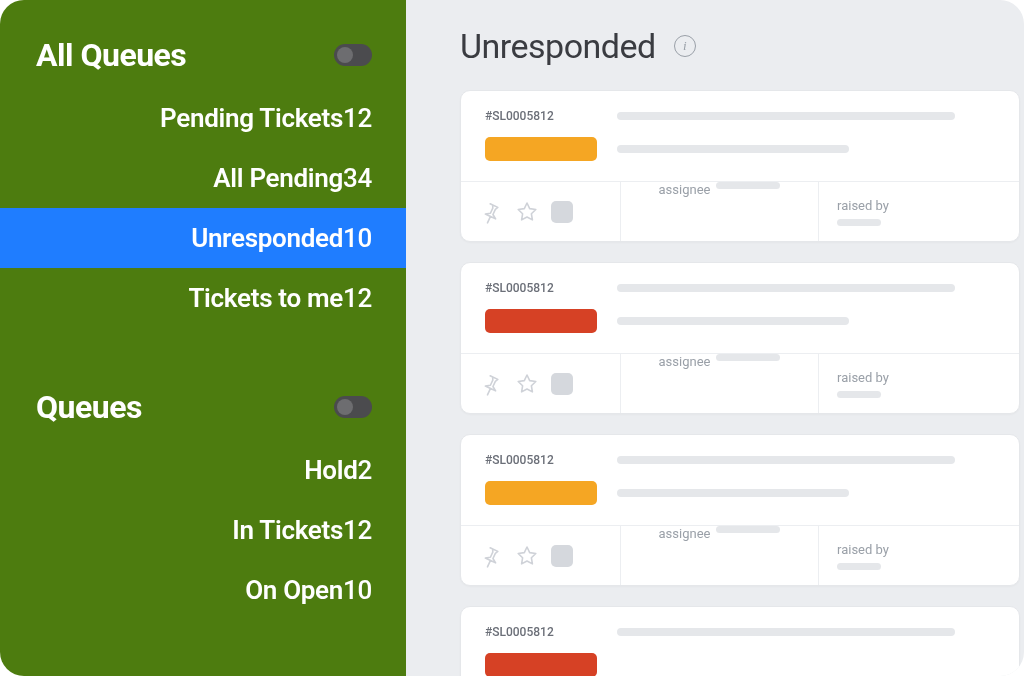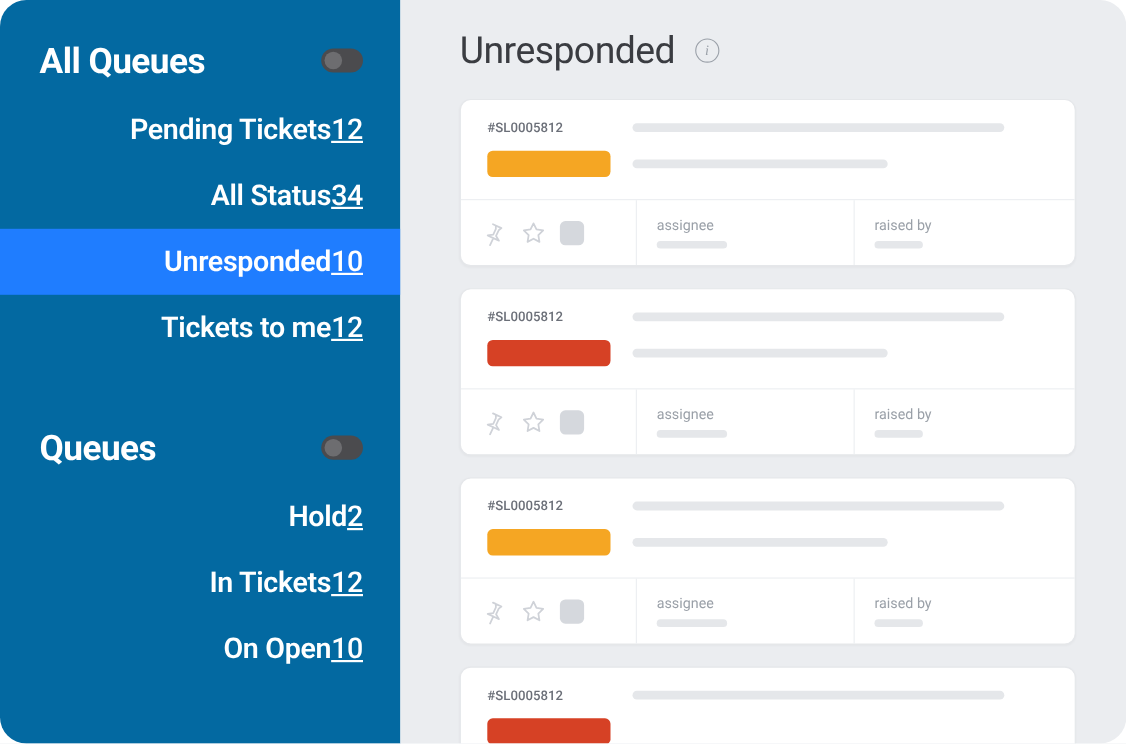--- a/index.html
+++ b/index.html
@@ -12,22 +12,22 @@
   }
   .app {
     display: flex;
     width: 1024px;
     height: 676px;
     border-radius: 24px;
     overflow: hidden;
   }
   
   .sidebar {
-    width: 364px;
-    background: #0369a1;
+    width: 406px;
+    background: #4d7c0f;
     color: #fff;
     padding-top: 36px;
     flex-shrink: 0;
   }
   .side-section {
     margin-bottom: 60px;
   }
   .side-header {
     display: flex;
     align-items: center;
@@ -66,21 +66,20 @@
     font-weight: 600;
     letter-spacing: -0.3px;
   }
   .side-item.active {
     background: #1f7dff;
   }
   .side-count {
     font-size: 26px;
     font-weight: 500;
     text-align: right;
-    text-decoration: underline;
   }
   
   .main {
     flex: 1;
     background: #ebedf0;
     padding: 26px 0 0 54px;
     position: relative;
     overflow: hidden;
   }
   .main-title-row {
@@ -167,21 +166,21 @@
     align-items: center;
     padding: 0 18px;
   }
   .meta-cell:last-child { border-right: none; }
   .meta-icons {
     gap: 12px;
     width: 160px;
     flex-shrink: 0;
   }
   .meta-assignee {
-    flex-direction: column;
+    flex-direction: row;
     align-items: flex-start;
     justify-content: center;
     gap: 6px;
     width: 198px;
     flex-shrink: 0;
   }
   .meta-raised {
     flex-direction: column;
     align-items: flex-start;
     justify-content: center;
@@ -231,21 +230,21 @@
       <div class="side-header">
         <div class="side-header-title">All Queues</div>
         <div class="toggle"></div>
       </div>
 
       <div class="side-item">
         <span>Pending Tickets</span>
         <span class="side-count">12</span>
       </div>
       <div class="side-item">
-        <span>All Status</span>
+        <span>All Pending</span>
         <span class="side-count">34</span>
       </div>
       <div class="side-item active">
         <span>Unresponded</span>
         <span class="side-count">10</span>
       </div>
       <div class="side-item">
         <span>Tickets to me</span>
         <span class="side-count">12</span>
       </div>

